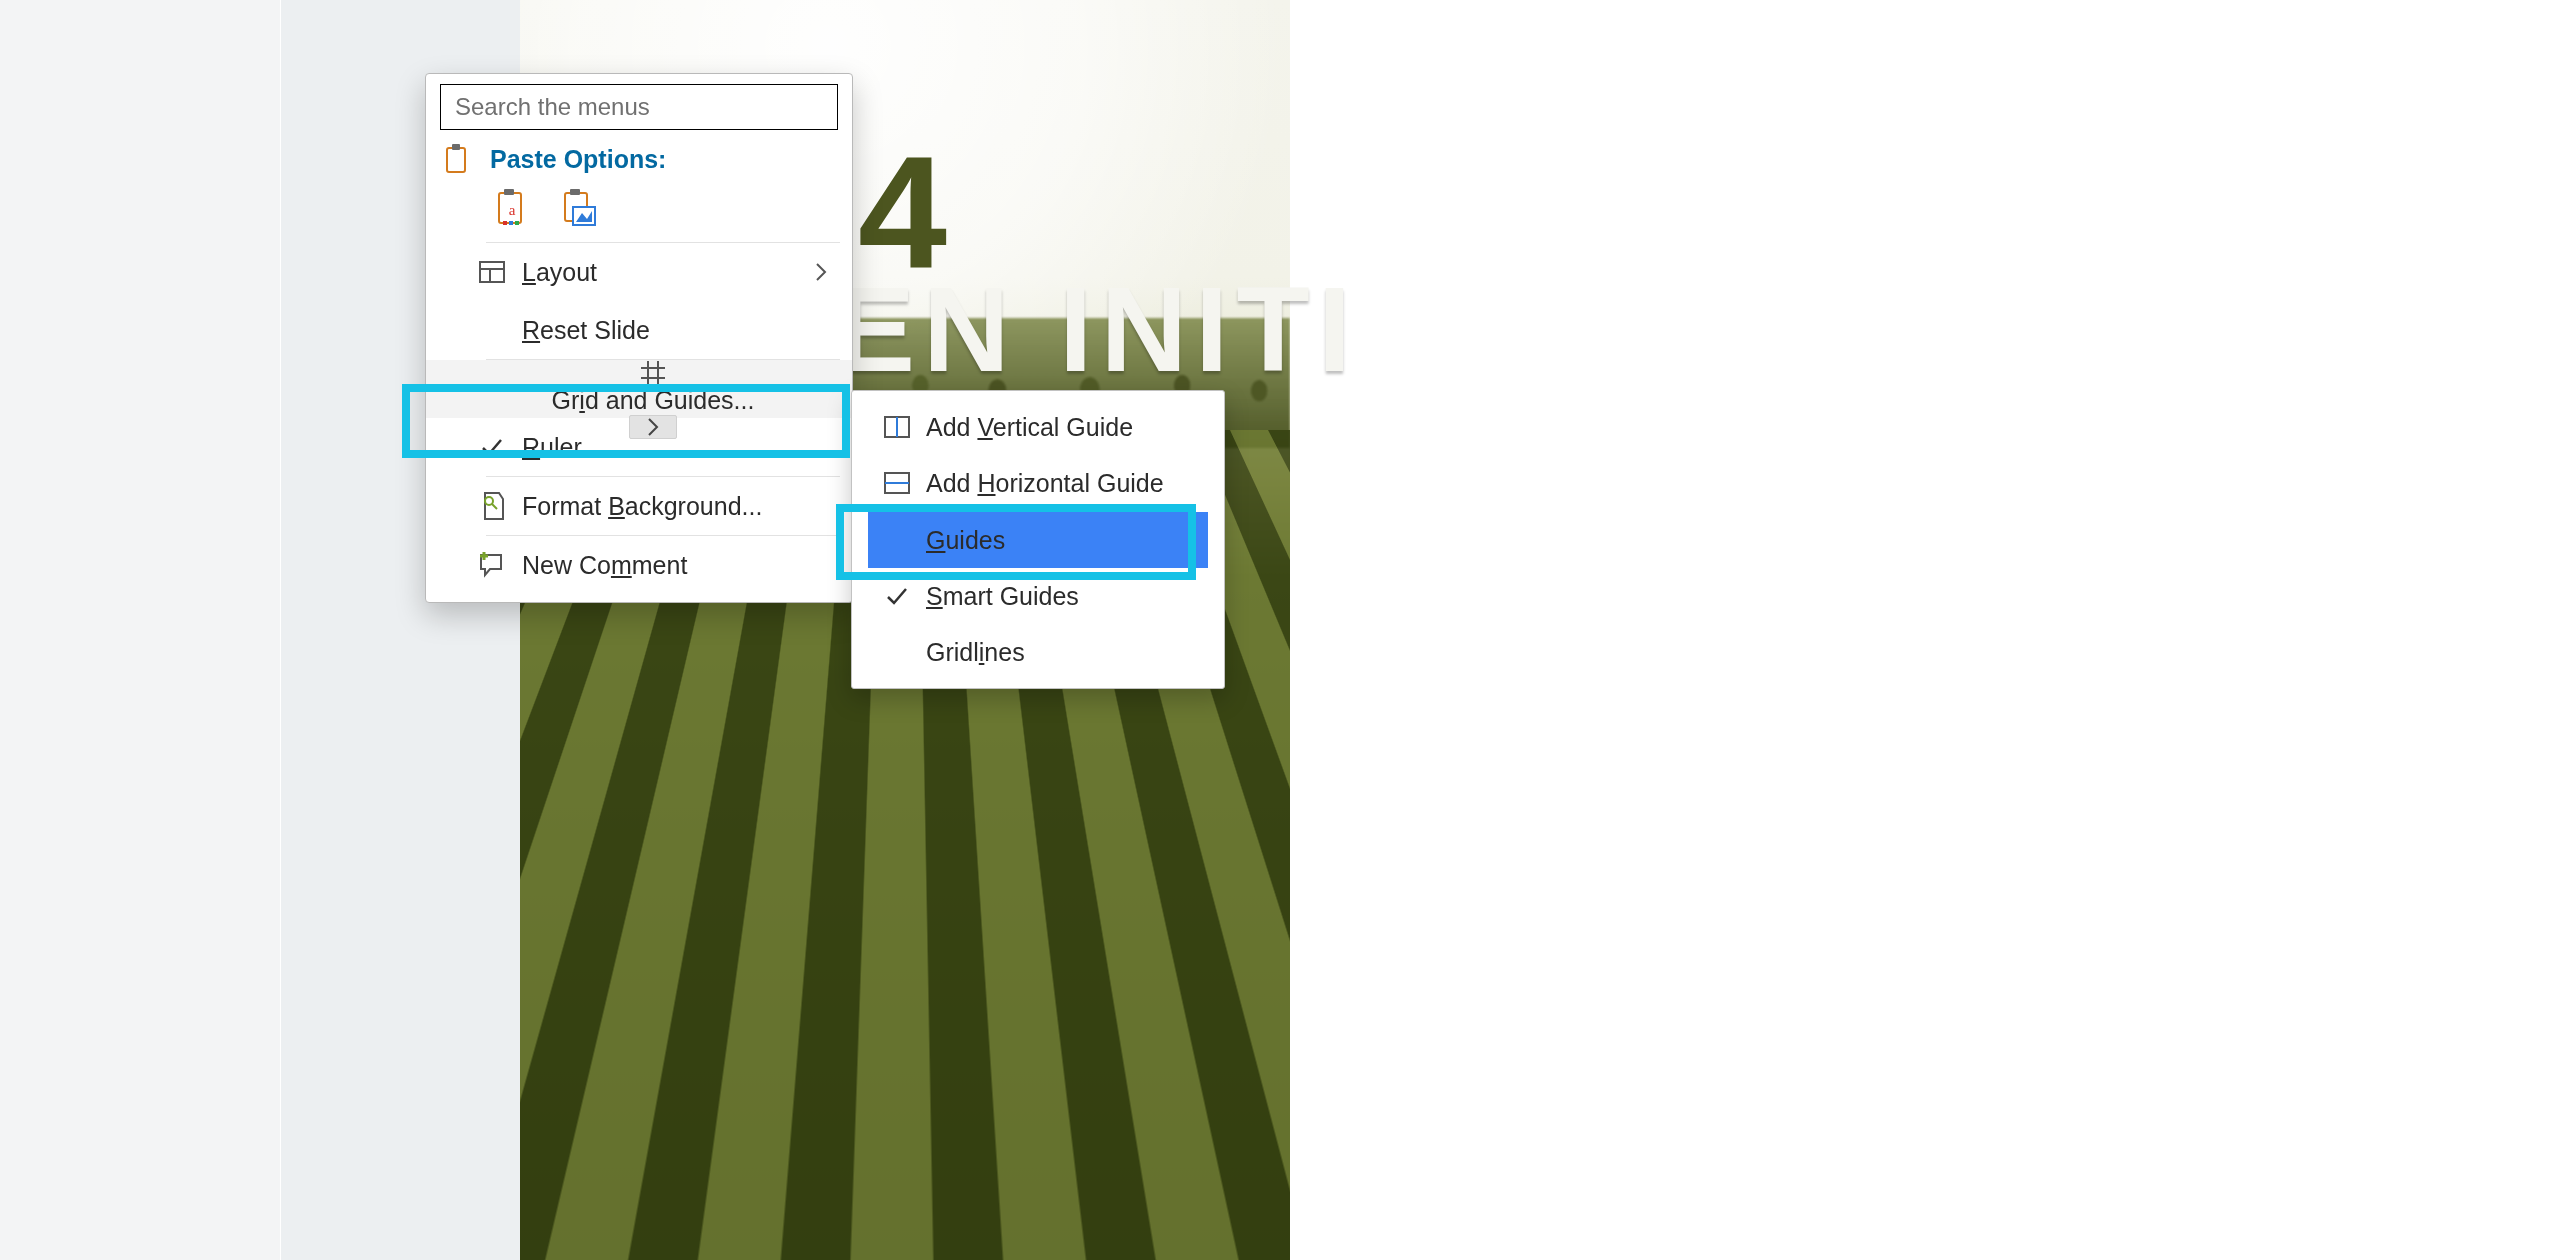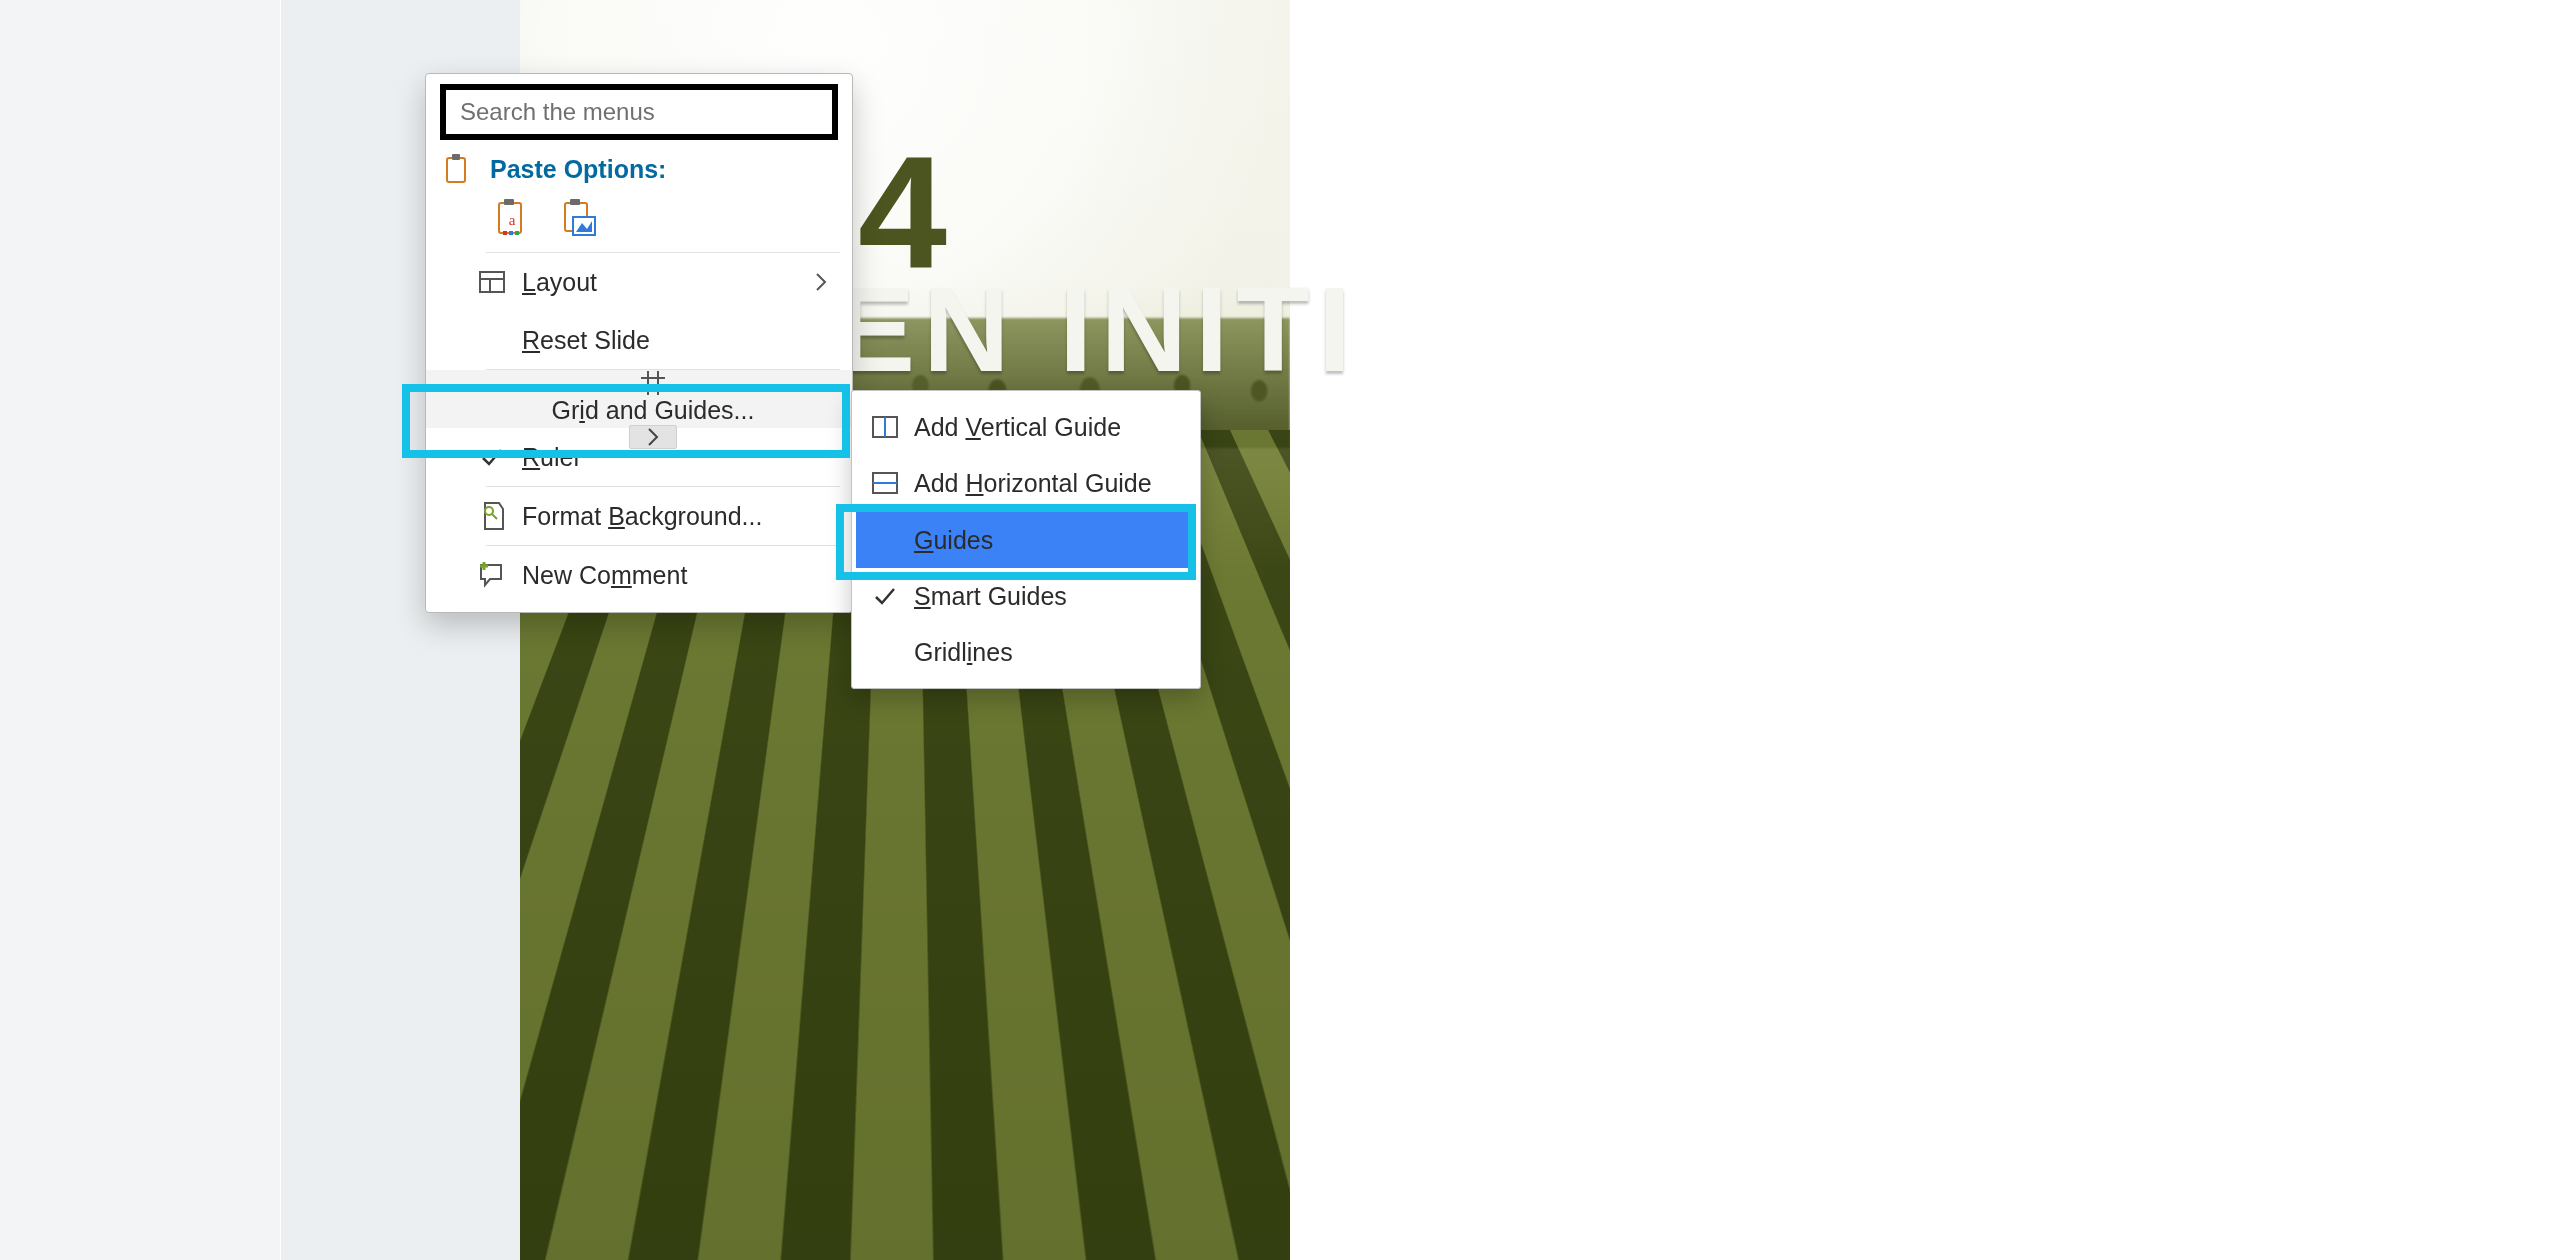--- a/index.html
+++ b/index.html
@@ -118,21 +118,21 @@
     width: 426px;
     background: #fff;
     border: 1px solid #b9b9b9;
     border-radius: 4px;
     box-shadow: 0 12px 30px rgba(0,0,0,0.22);
     padding: 10px 0 8px 0;
   }
   .ctx-search {
     margin: 0 14px 10px 14px;
     height: 44px;
-    border: 6px solid #000000;
+    border: 1px solid #000000;
     background: #fff;
     font-size: 24px;
     color: #707070;
     padding: 0 14px;
     display: flex;
     align-items: center;
   }
   .ctx-sectionhead {
     display: flex;
     align-items: center;
@@ -197,21 +197,21 @@
 
   
   .sub-menu {
     position: absolute;
     left: 851px; top: 390px;
     width: 340px;
     background: #fff;
     border: 1px solid #c2c2c2;
     border-radius: 3px;
     box-shadow: 0 10px 24px rgba(0,0,0,0.22);
-    padding: 8px 4px;
+    padding: 8px 16px;
   }
   .sub-item {
     display: flex;
     align-items: center;
     height: 56px;
     font-size: 25px;
     color: #2b2b2b;
     padding-right: 10px;
   }
   .sub-item .ico-slot {

